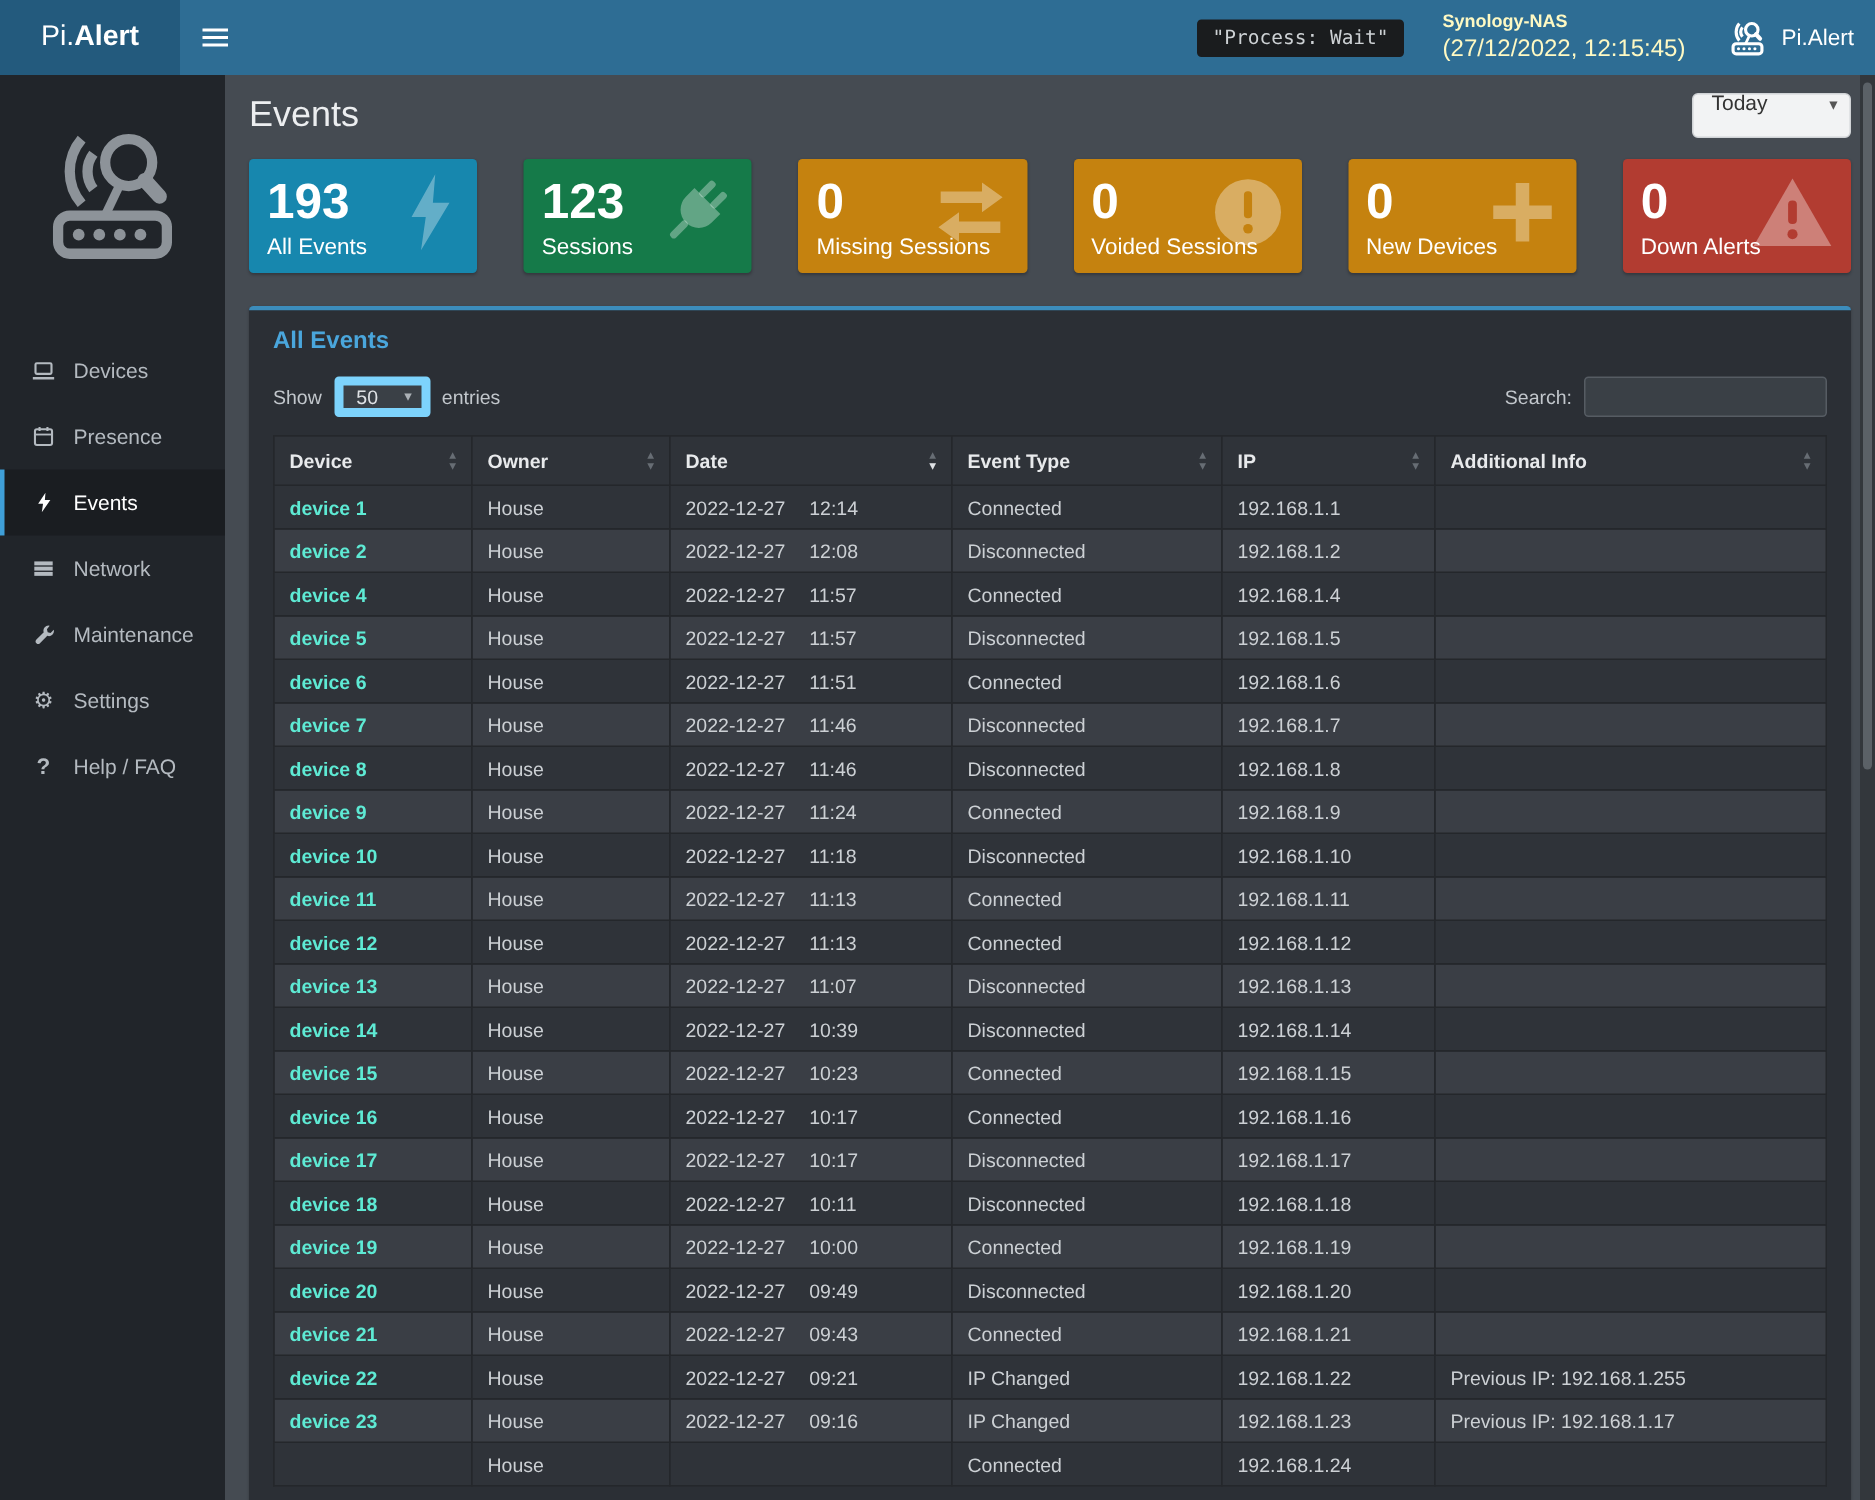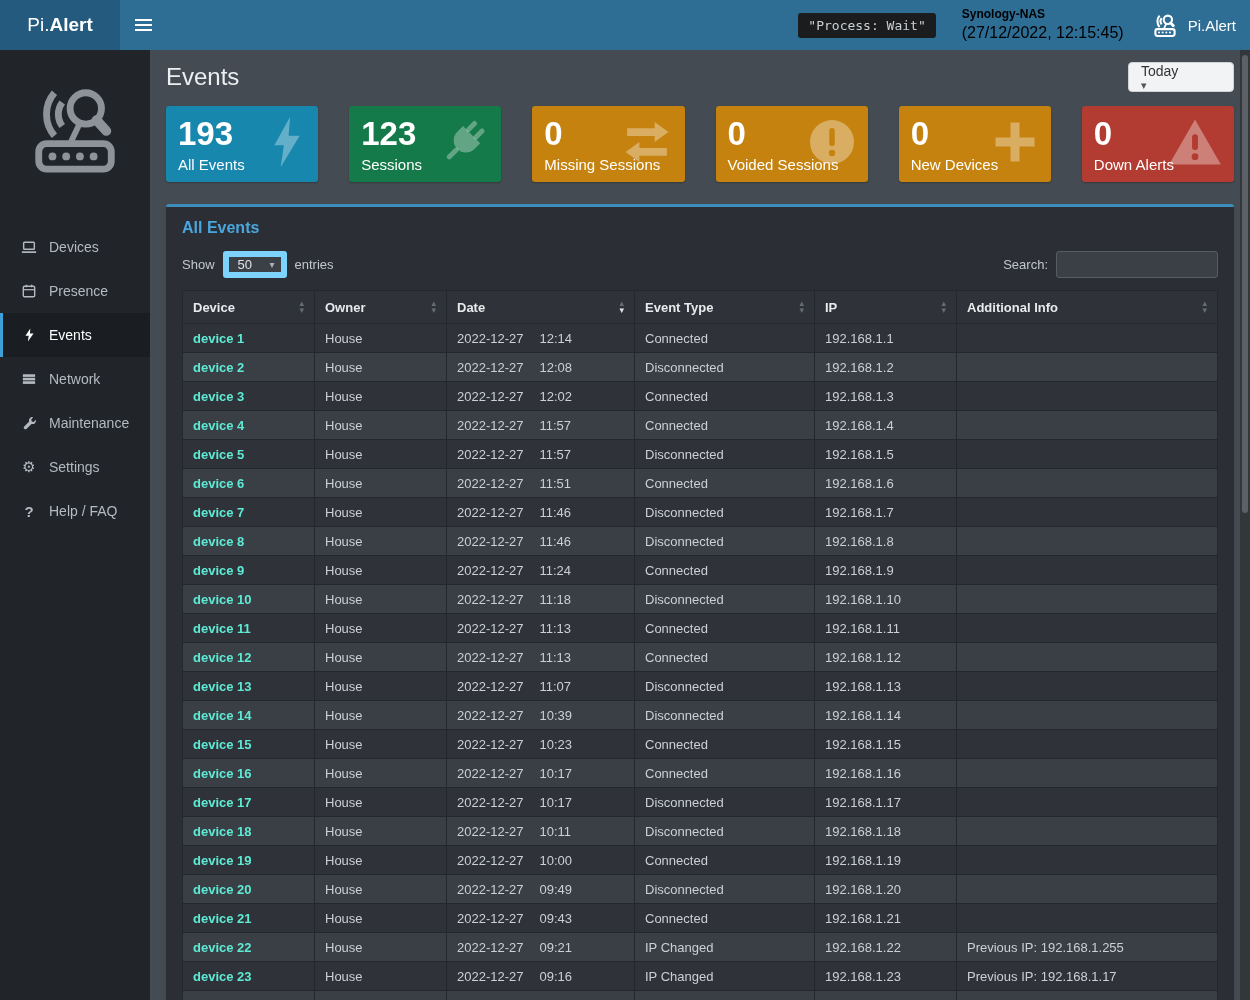--- a/index.html
+++ b/index.html
@@ -9,39 +9,39 @@
 
   
   .navbar { position:absolute; top:0; left:0; width:1250px; height:50px; background:#2e6d94; display:flex; align-items:stretch; z-index:5; }
   .brand { width:120px; background:#235a7d; color:#fff; display:flex; align-items:center; justify-content:center; font-size:19px; }
   .brand .thin { font-weight:300; }
   .brand .bold { font-weight:700; }
   .hamburger { width:46px; display:flex; flex-direction:column; justify-content:center; align-items:center; gap:3px; cursor:pointer; background:transparent; border:none; }
   .hamburger span { display:block; width:17px; height:2px; background:#fff; }
   .nav-right { margin-left:auto; display:flex; align-items:center; gap:26px; padding-right:14px; }
   .process-badge { font-family:"DejaVu Sans Mono","Liberation Mono",monospace; background:#1a1c1e; color:#cdd1d4; font-size:13px; padding:5px 10px; border-radius:3px; }
-  .host-info { color:#000000; line-height:1.35; }
+  .host-info { color:#fef9c3; line-height:1.35; }
   .host-info .l1 { font-size:12px; font-weight:700; }
   .host-info .l2 { font-size:16px; }
   .app-chip { display:flex; align-items:center; gap:8px; color:#fff; font-size:15px; }
   .app-chip svg { display:block; }
 
   
   .sidebar { position:absolute; top:50px; left:0; width:150px; height:950px; background:#21252a; }
   .logo-art { height:145px; display:flex; align-items:center; justify-content:center; padding-top:10px; }
   .side-menu { list-style:none; margin-top:30px; }
   .side-item { display:flex; align-items:center; gap:10px; height:44px; padding-left:16px; font-size:14px; color:#b4bac0; border-left:3px solid transparent; cursor:pointer; }
   .side-item.active { background:#1a1d21; color:#fff; border-left-color:#3f9fd8; }
   .side-icon { width:20px; display:flex; justify-content:center; align-items:center; font-size:15px; }
 
   
   .main { position:absolute; top:50px; left:150px; width:1100px; height:950px; padding:0 16px; overflow:hidden; }
   .page-head { display:flex; align-items:center; justify-content:space-between; padding:12px 0 10px 0; }
   .page-title { color:#eceef0; font-size:24px; font-weight:500; }
-  .select-light { background:#f2f3f4; color:#333; width:106px; height:30px; border-radius:4px; border:1px solid #d0d3d6; display:flex; align-items:flex-start; justify-content:space-between; padding:0 8px 15px 12px; font-size:14px; cursor:pointer;flex-direction:column; }
+  .select-light { background:#f2f3f4; color:#333; width:106px; height:30px; border-radius:4px; border:1px solid #d0d3d6; display:flex; align-items:flex-end; justify-content:space-between; padding:0 8px 15px 12px; font-size:14px; cursor:pointer; }
   .select-light .chev { color:#555; font-size:11px; }
 
   
   .cards { display:flex; gap:31px; margin-top:4px; }
   .card { position:relative; flex:1; height:76px; border-radius:3px; color:#fff; padding:10px 12px; overflow:hidden; box-shadow:0 1px 2px rgba(0,0,0,.25); }
   .card-num { font-size:33px; font-weight:700; line-height:1.1; }
   .card-label { font-size:15px; margin-top:4px; }
   .card-icon { position:absolute; right:12px; top:50%; transform:translateY(-50%); }
 
   
@@ -357,28 +357,20 @@
             </tr>
             <tr>
               <td><a class="dev-link">device 2</a></td>
               <td>House</td>
               <td><span class="dt">2022-12-27</span><span class="tm">12:08</span></td>
               <td>Disconnected</td>
               <td>192.168.1.2</td>
               <td></td>
             </tr>
             <tr>
-              <td><a class="dev-link">device 3</a></td>
-              <td>House</td>
-              <td><span class="dt">2022-12-27</span><span class="tm">12:02</span></td>
-              <td>Connected</td>
-              <td>192.168.1.3</td>
-              <td></td>
-            </tr>
-            <tr>
               <td><a class="dev-link">device 4</a></td>
               <td>House</td>
               <td><span class="dt">2022-12-27</span><span class="tm">11:57</span></td>
               <td>Connected</td>
               <td>192.168.1.4</td>
               <td></td>
             </tr>
             <tr>
               <td><a class="dev-link">device 5</a></td>
               <td>House</td>

